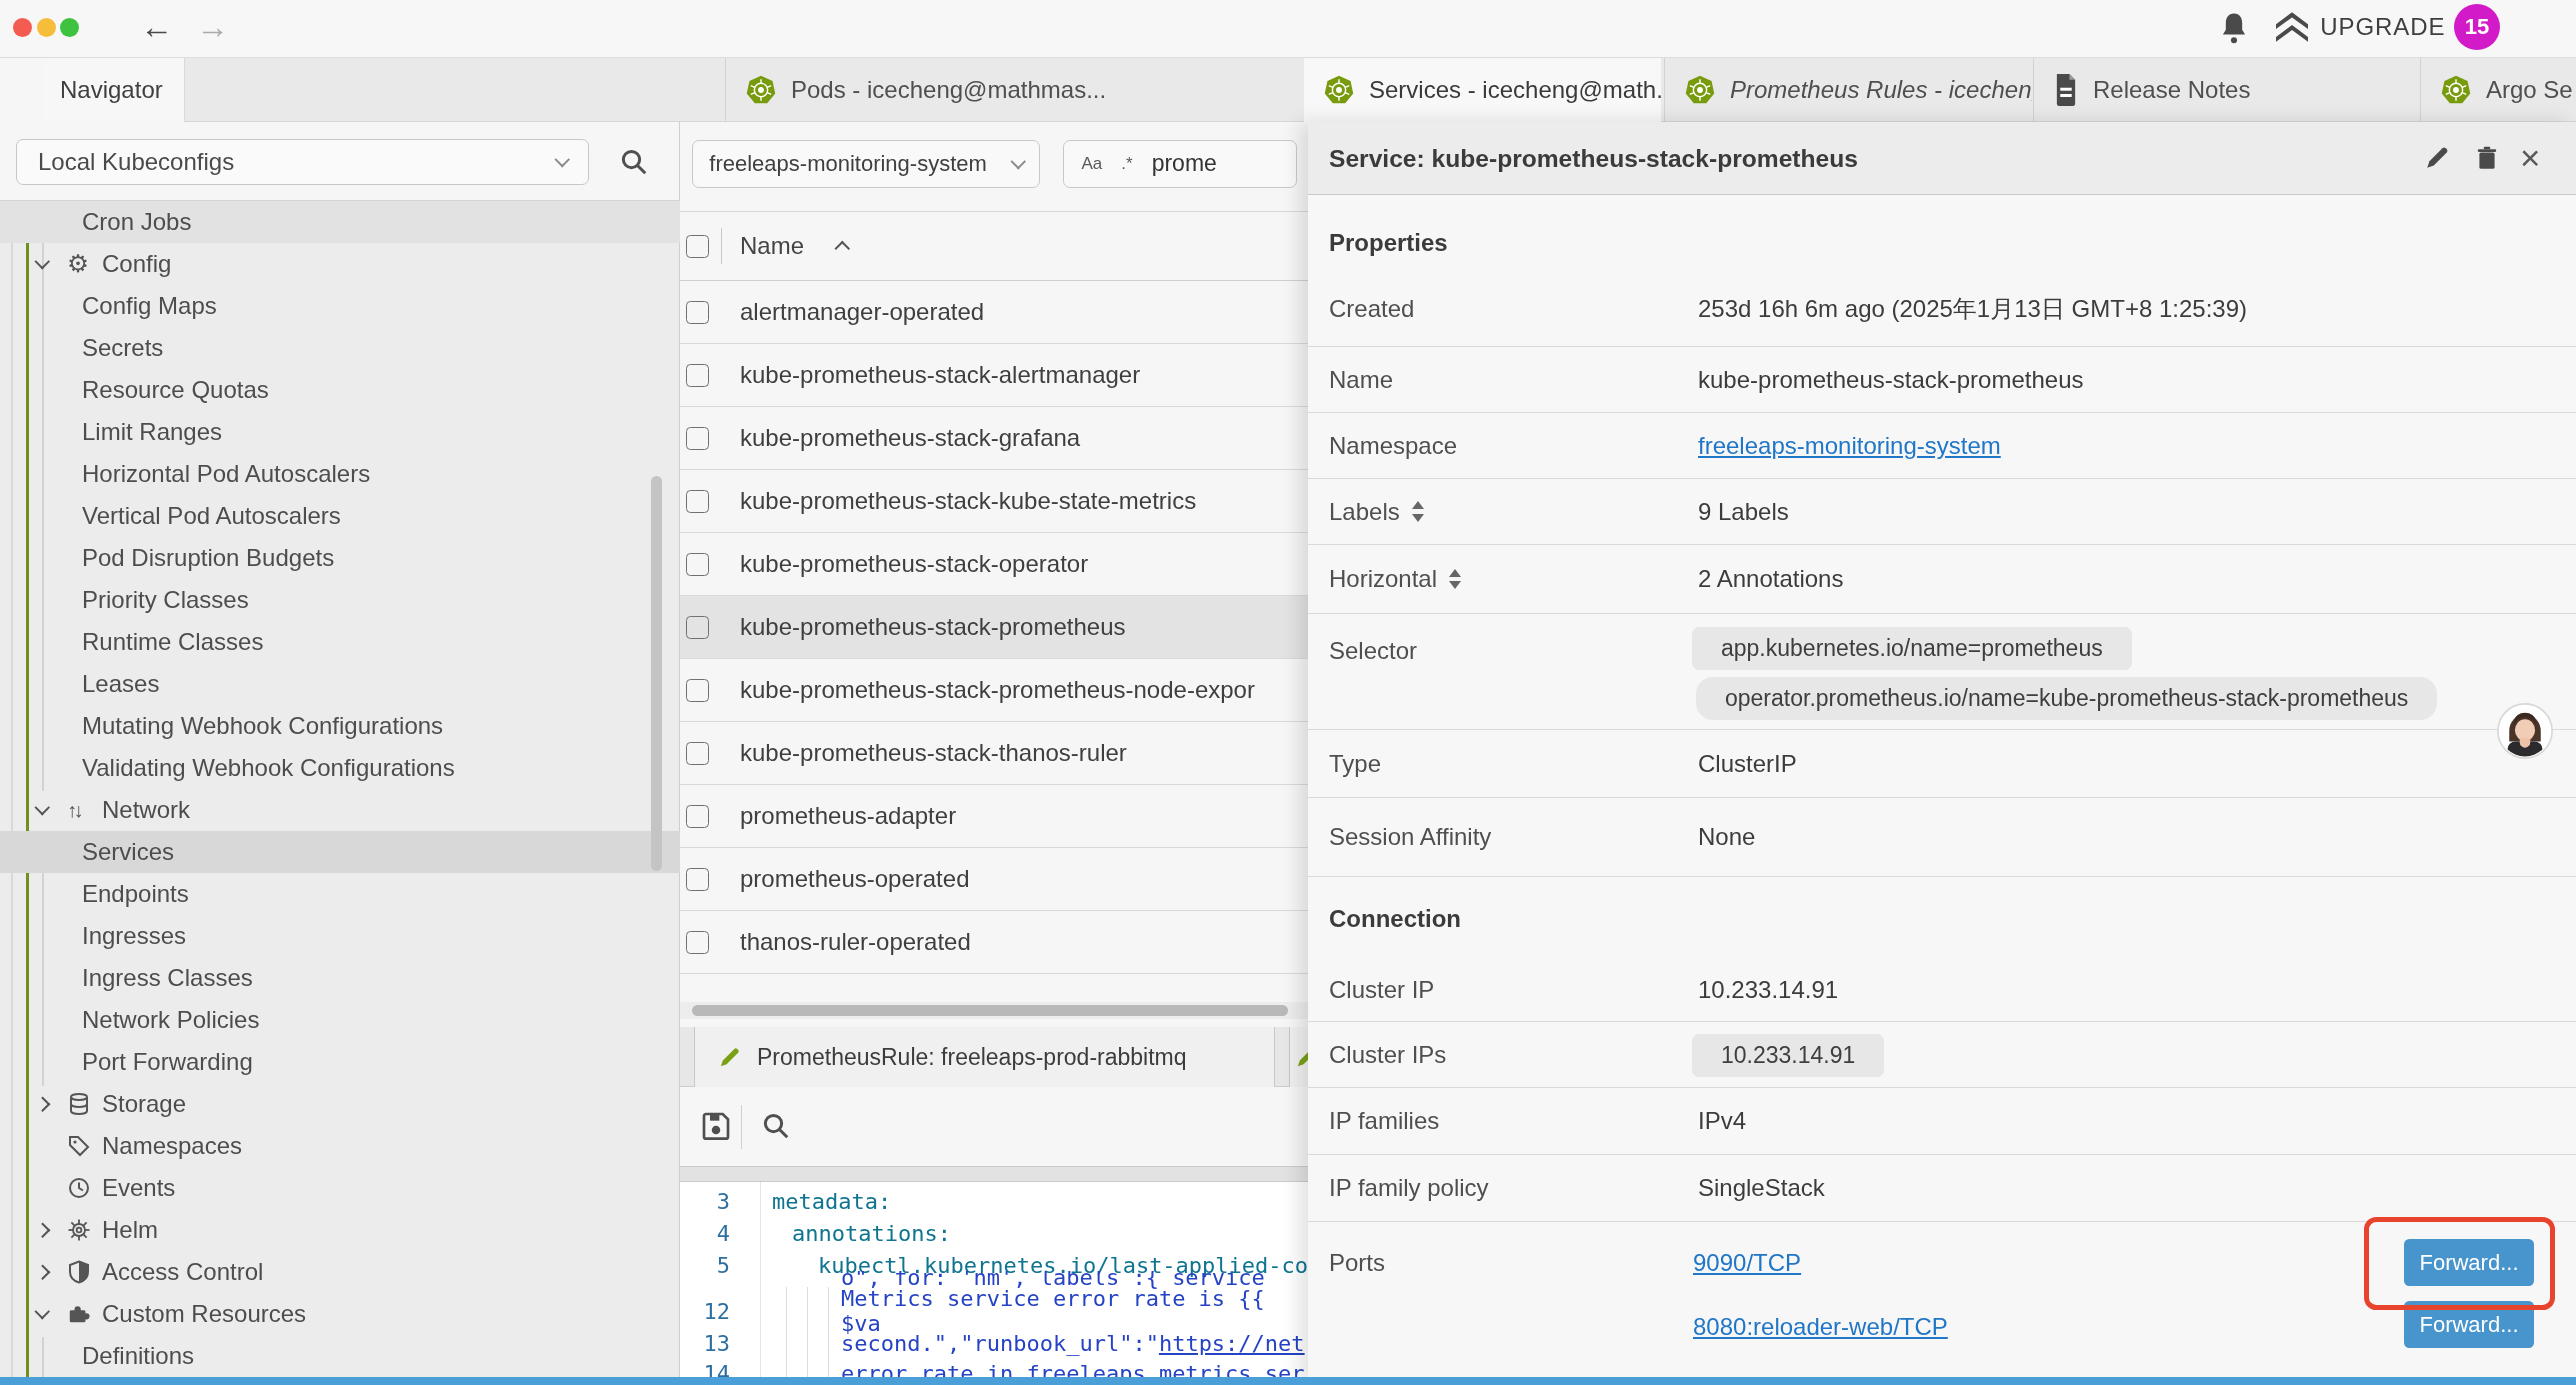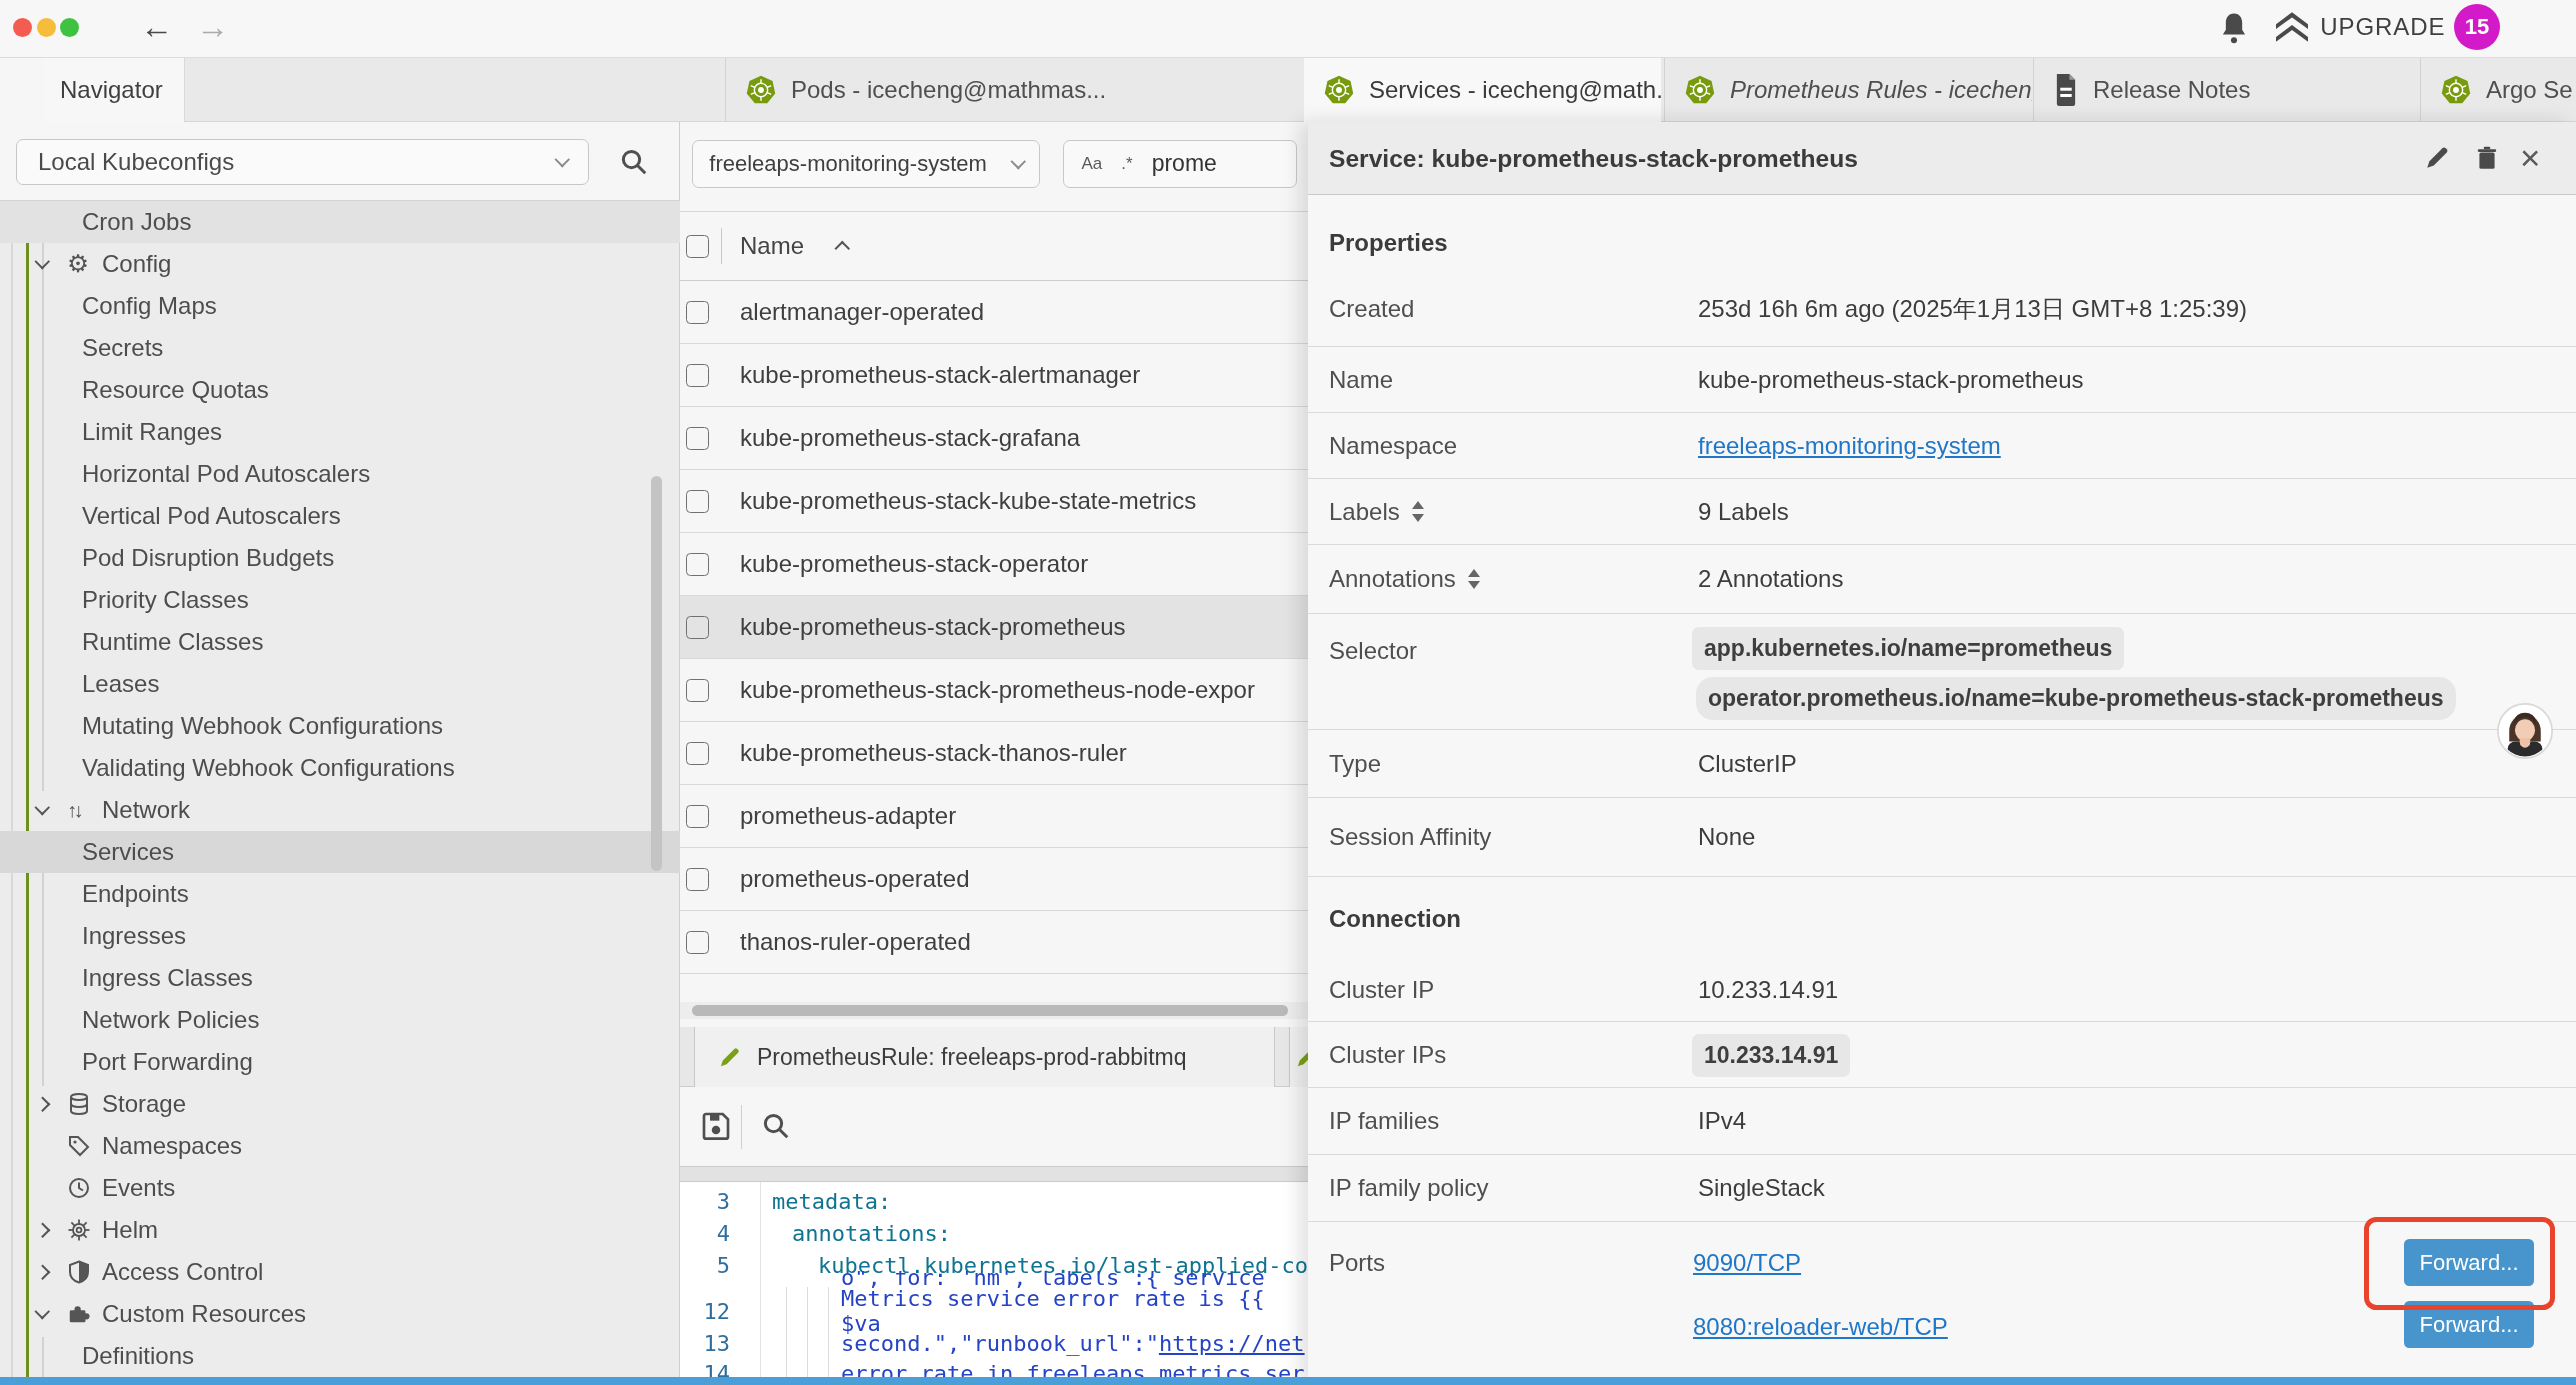--- a/index.html
+++ b/index.html
@@ -104,21 +104,21 @@
   #panel-title { position:absolute; left:21px; top:0; height:73px; display:flex; align-items:center; font-size:24.6px; font-weight:bold; color:#3b3b3b; }
   .hicon { position:absolute; top:23px; width:26px; height:26px; }
   #edit-ico { left:1116px; } #trash-ico { left:1166px; }
   #close-ico { position:absolute; left:1212px; top:12.3px; font-size:35px; color:#5a5a5a; line-height:47px; }
   .sect-title { position:absolute; left:21px; font-size:24px; font-weight:bold; color:#3b3b3b; }
   .prow { position:absolute; left:0; width:1268px; border-bottom:1.8px solid #dadada; }
   .prow .plabel { position:absolute; left:21px; top:0; height:100%; display:flex; align-items:center; font-size:24px; color:#4f4f4f; }
   .prow .pvalue { position:absolute; left:390px; top:0; height:100%; display:flex; align-items:center; font-size:24px; color:#3c3c3c; }
   .nolb { border-bottom:none; }
   .plink { color:#2076c7; text-decoration:underline; }
-  .chip { display:inline-block; background:#e7e7e7; border-radius:7px; padding:8px 12px; font-size:23px; color:#3e3e3e; white-space:nowrap;font-weight:bold; }
+  .chip { display:inline-block; background:#e7e7e7; border-radius:7px; padding:8px 29px; font-size:23px; color:#3e3e3e; white-space:nowrap; }
   .ud { display:inline-flex; flex-direction:column; gap:4.4px; margin-left:12.3px; }
   .ud i { display:block; width:0; height:0; border-left:6.1px solid transparent; border-right:6.1px solid transparent; }
   .ud .up { border-bottom:8px solid #666; } .ud .dn { border-top:8px solid #666; }
   .fwd-btn { position:absolute; left:1096px; width:130px; height:47px; background:#4795cc; border-radius:5.3px; color:#fff; font-size:22px; display:flex; align-items:center; justify-content:center; }
   #red-annotation { position:absolute; left:1056px; top:1095px; width:191px; height:93px; border:5.3px solid #e8432c; border-radius:12.3px; }
   #avatar { position:absolute; left:1189px; top:581px; width:56px; height:56px; }
 
   #bottom-strip { position:absolute; left:0; top:1377px; width:2576px; height:8px; background:#4a9fd8; }
 </style>
 </head>
@@ -574,21 +574,21 @@
           <span>Labels</span>
           <span class="ud">
             <i class="up"></i>
             <i class="dn"></i>
           </span>
         </span>
       <span class="pvalue">9 Labels</span>
     </div>
     <div class="prow" style="top:423px; height:69px;">
       <span class="plabel">
-          <span>Annotations</span>
+          <span>Horizontal</span>
           <span class="ud">
             <i class="up"></i>
             <i class="dn"></i>
           </span>
         </span>
       <span class="pvalue">2 Annotations</span>
     </div>
     <div class="prow" style="top:492px; height:116px;">
       <span class="plabel" style="align-items:flex-start; padding-top:23px;">Selector</span>
       <span class="chip" style="position:absolute; left:384px; top:13px;">app.kubernetes.io/name=prometheus</span>

